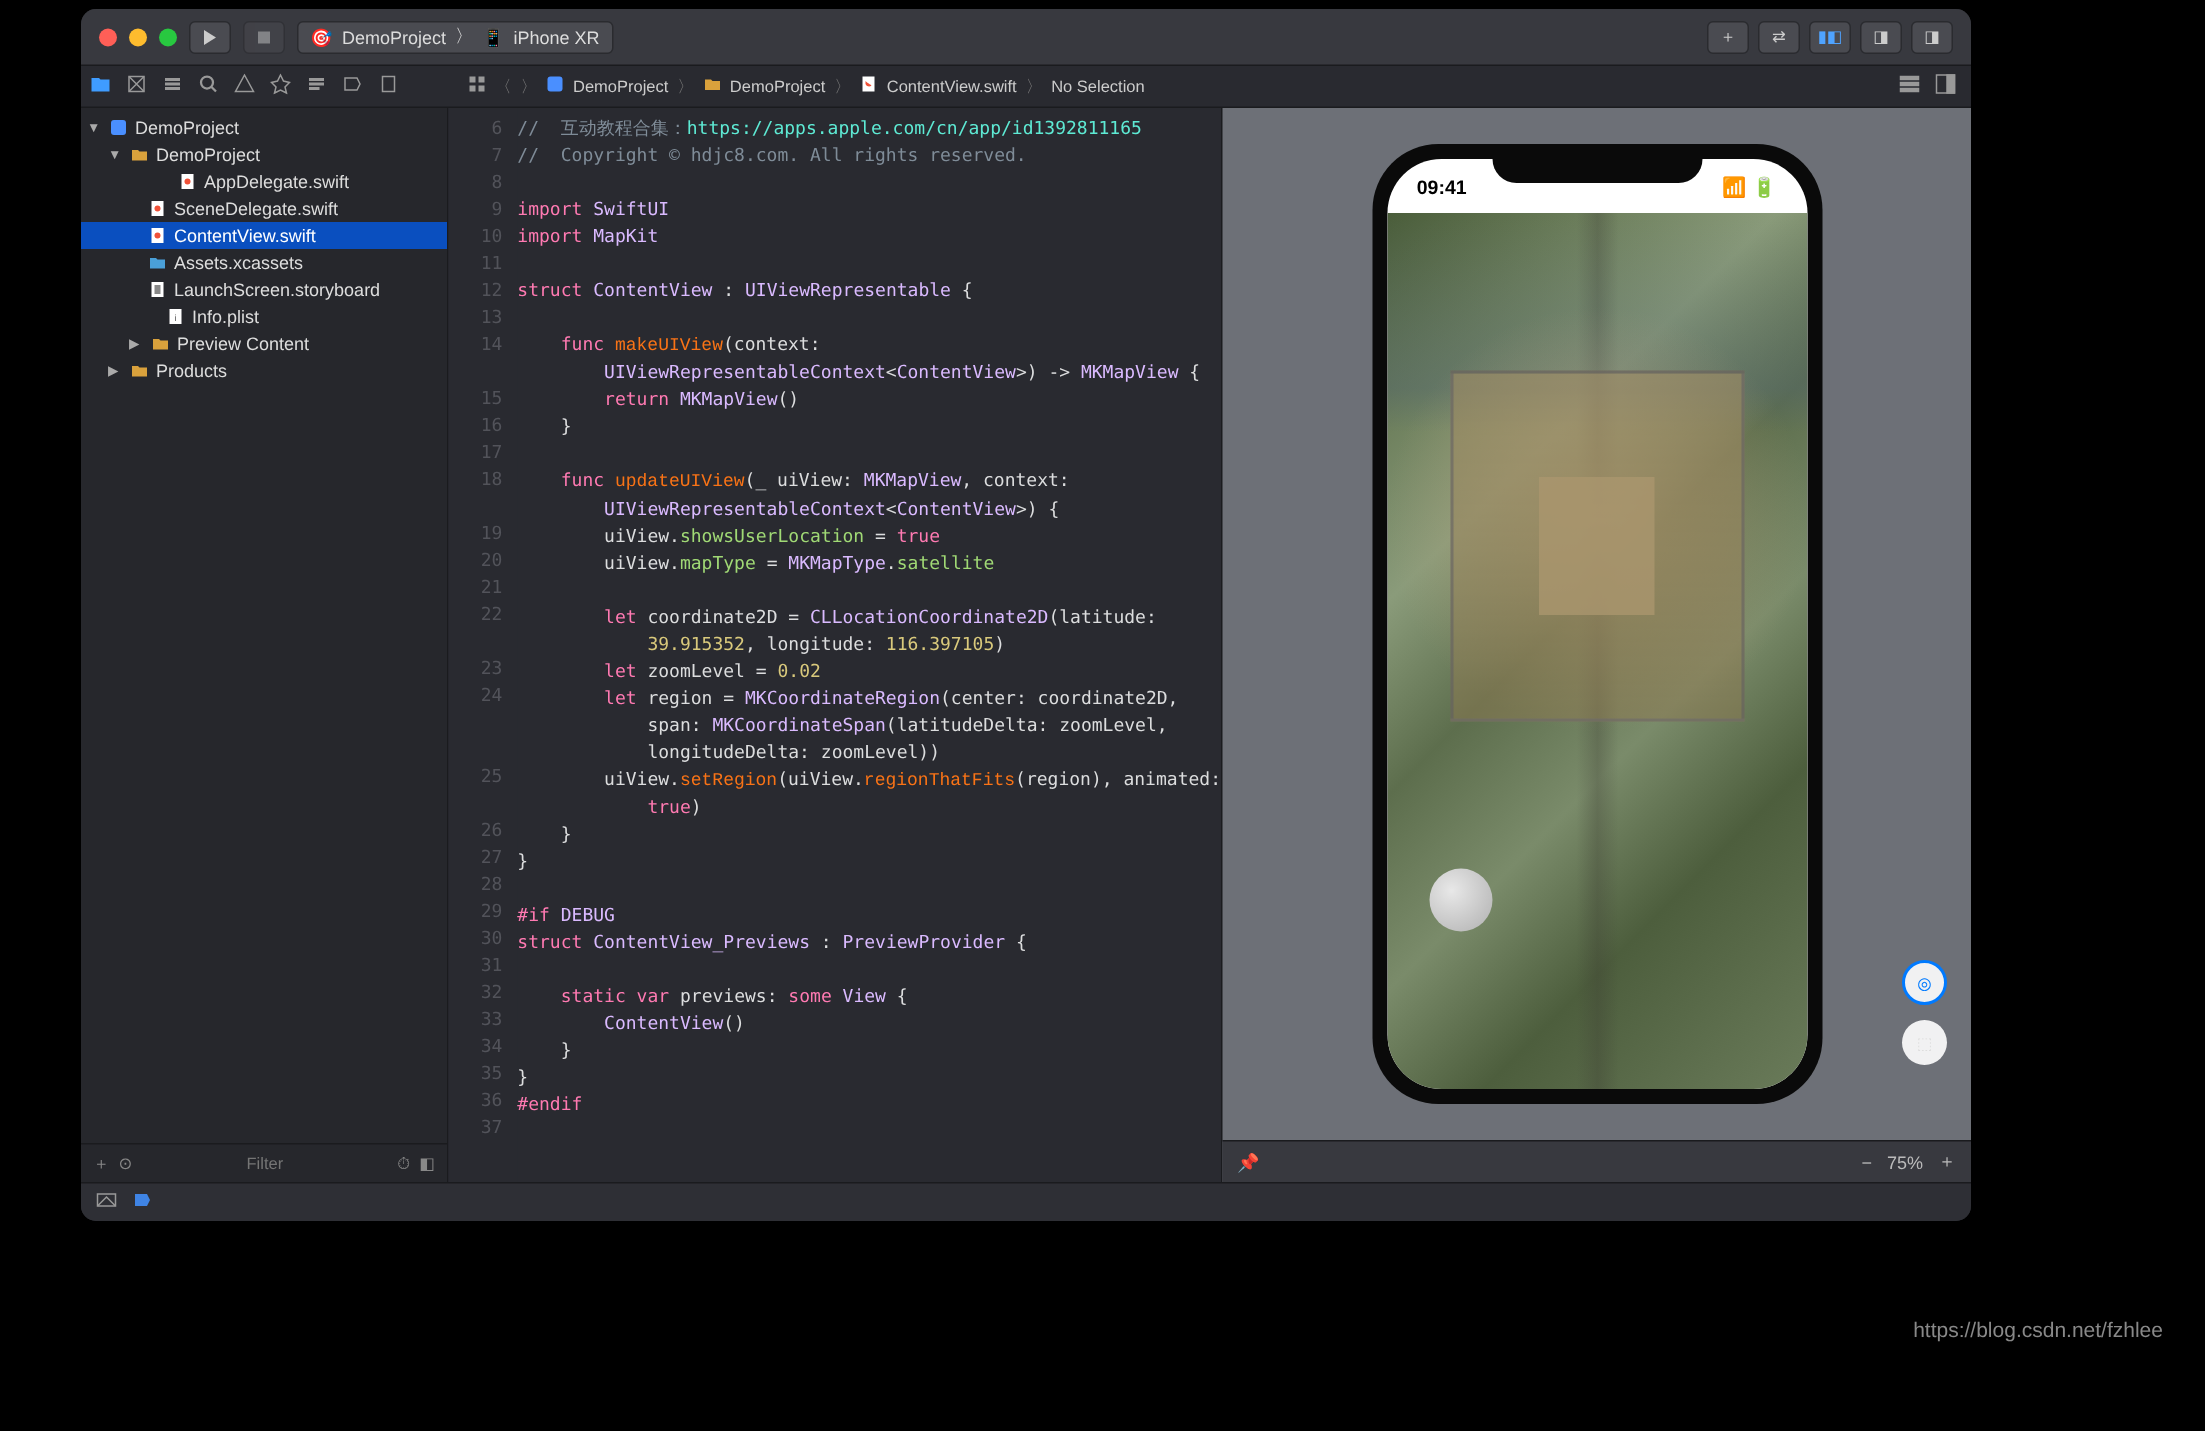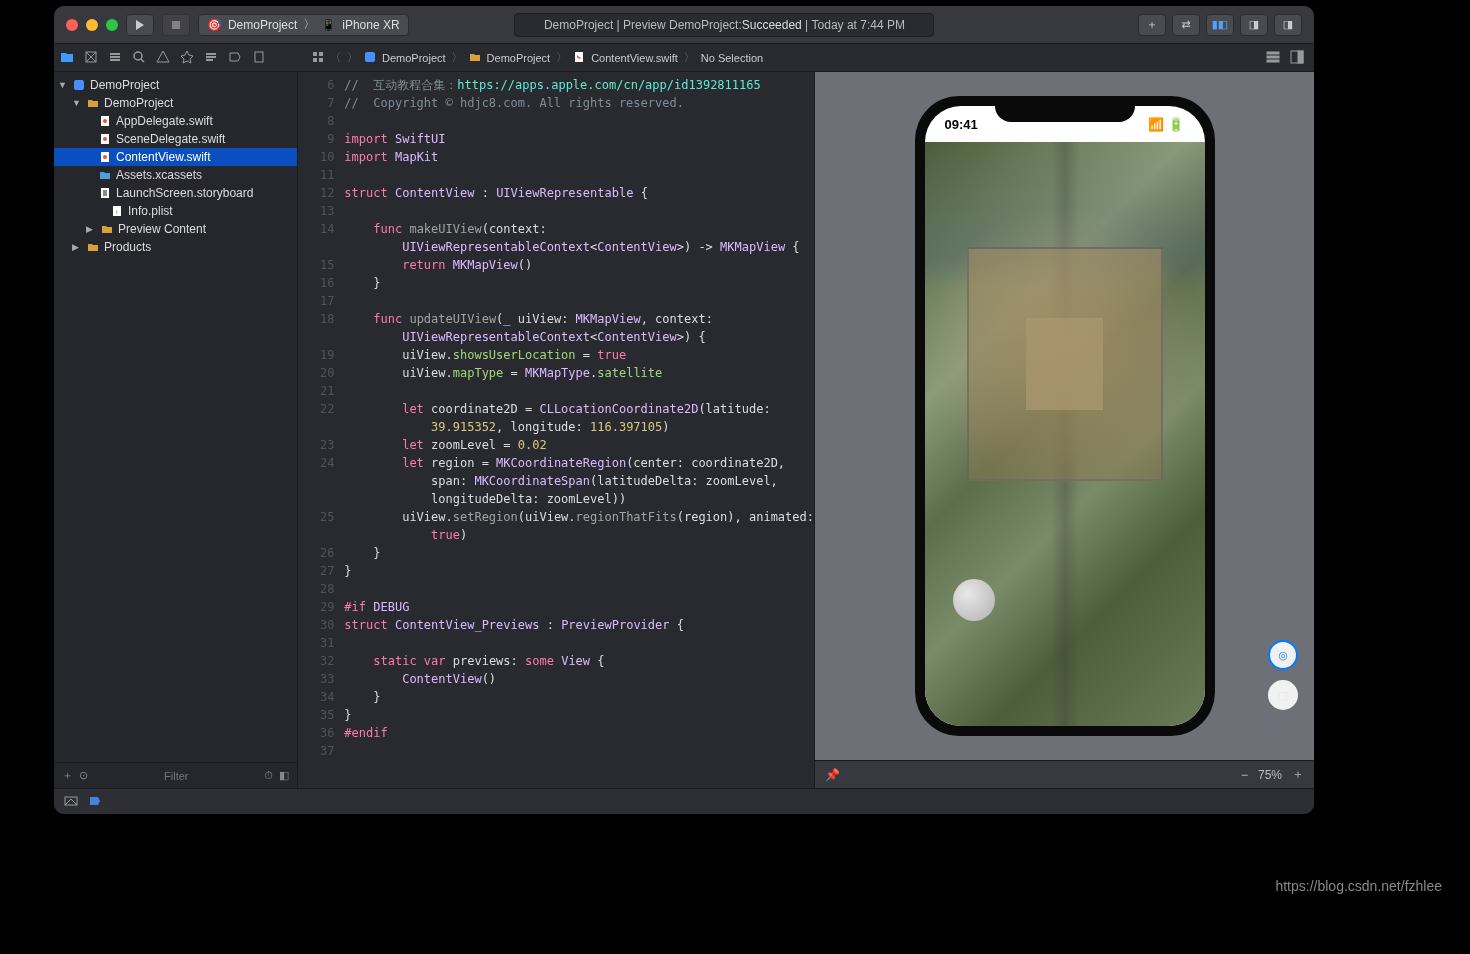--- a/index.html
+++ b/index.html
@@ -184,21 +184,21 @@
 }
 .code {
   flex: 1;
   padding-top: 4px;
   line-height: 18px;
   white-space: pre;
   color: #dcddde;
 }
 .kw { color: #ff7ab2; }
 .type { color: #dabaff; }
-.func { color: #a3a3a3; }
+.func { color: #f97316; font-family: Liberation Mono, monospace; }
 .num { color: #d9c97c; }
 .cmt { color: #7f8c98; }
 .url { color: #5eead4; }
 .prop { color: #a0d975; }
 .preview-pane {
   width: 500px;
   background: #6d7077;
   border-left: 1px solid #1a1b1e;
   display: flex;
   flex-direction: column;
@@ -364,26 +364,20 @@
           <rect x="2" y="2" width="8" height="8" fill="#ccc"></rect>
         </svg>
     </div>
     <div class="scheme-selector">
       <span>🎯</span>
       <span>DemoProject</span>
       <span class="chev">〉</span>
       <span>📱</span>
       <span>iPhone XR</span>
     </div>
-    <div class="status-bar">
-      <span>DemoProject | Preview DemoProject: </span>
-      <span class="succ">Succeeded</span>
-      <span>&nbsp;|&nbsp;</span>
-      <span>Today at 7:44 PM</span>
-    </div>
     <div class="tb-right">
       <div class="tb-btn">＋</div>
       <div class="tb-btn">⇄</div>
       <div class="tb-btn" style="color:#4fa3ff">▮◧</div>
       <div class="tb-btn">◨</div>
       <div class="tb-btn">◨</div>
     </div>
   </div>
 
   <div class="nav-toolbar">
@@ -477,21 +471,21 @@
         </div>
         <div class="tree-row" style="padding-left:18px">
           <span class="disclosure">▼</span>
           <span class="file-icon">
               <svg viewBox="0 0 12 12">
                 <path d="M1 3h4l1 1h5v6H1z" fill="#d9a13c"></path>
               </svg>
             </span>
           <span>DemoProject</span>
         </div>
-        <div class="tree-row" style="padding-left:44px">
+        <div class="tree-row" style="padding-left:64px">
           <span class="file-icon">
               <svg viewBox="0 0 12 12">
                 <rect x="2" y="1" width="8" height="10" fill="#fff"></rect>
                 <circle cx="6" cy="6" r="2" fill="#f05138"></circle>
               </svg>
             </span>
           <span>AppDelegate.swift</span>
         </div>
         <div class="tree-row" style="padding-left:44px">
           <span class="file-icon">

